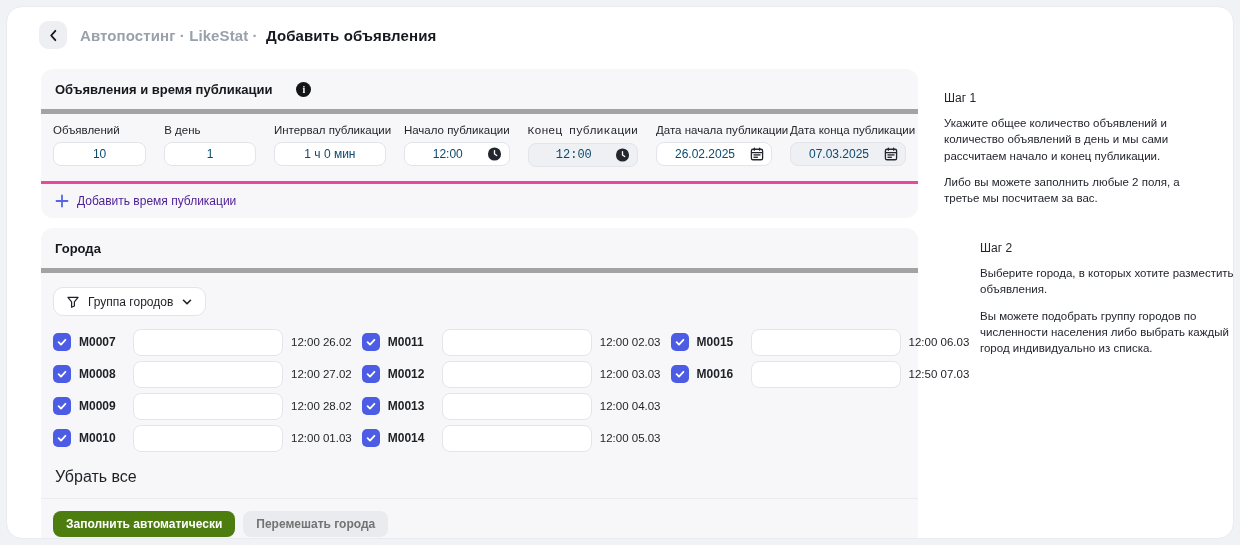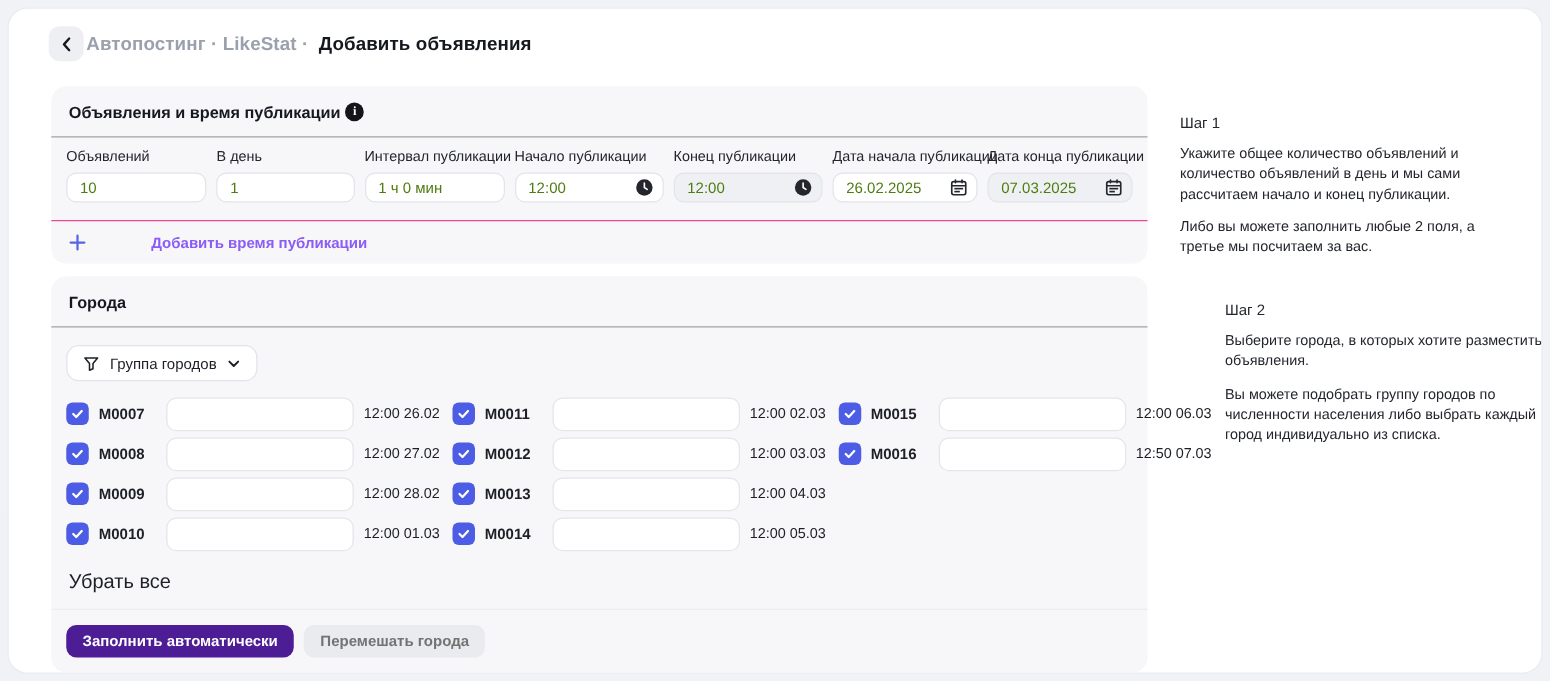--- a/index.html
+++ b/index.html
@@ -14,69 +14,69 @@
     position:relative;
     margin:6px;
     width:1228px;
     height:533px;
     background:#ffffff;
     border:1px solid #e9ebf1;
     border-radius:16px;
     overflow:hidden;
   }
   
-  .header { display:flex; align-items:center; gap:2px; padding:14px 0 0 32px; }
+  .header { display:flex; align-items:center; gap:13px; padding:14px 0 0 32px; }
   .back-btn {
     width:28px; height:28px; border:none; border-radius:9px;
     background:#edeff3; display:flex; align-items:center; justify-content:center;
     cursor:pointer; flex:none;
   }
   .crumbs { font-size:15px; font-weight:700; letter-spacing:.1px; }
   .crumbs .muted { color:#9aa1ad; }
   .crumbs .current { color:#15181e; margin-left:4px; }
 
   
   .content { display:flex; padding:20px 20px 0 34px; }
   .left-col { width:877px; flex:none; }
   .help-col { position:relative; flex:1; padding-left:26px; }
 
   
   .panel { background:#f7f7f9; border-radius:12px; }
   .panel + .panel { margin-top:10px; }
   .panel-title-row {
-    display:flex; align-items:center; gap:4px;
+    display:flex; align-items:center; gap:24px;
     padding:13px 14px 12px 14px;
-    border-bottom:1px solid #a3a3a3;
+    border-bottom:5px solid #a3a3a3;
   }
   .panel-title { font-size:13px; font-weight:700; color:#15181e; }
   .info-icon {
     width:15px; height:15px; border-radius:50%; background:#131519; color:#fff;
     font-size:10px; font-weight:700; display:inline-flex; align-items:center; justify-content:center;
     font-family:"Liberation Serif","DejaVu Serif",serif;
   }
 
   
   .fields-row {
-    display:flex; gap:8px; padding:10px 12px 14px 12px;
-    border-bottom:1px solid #ec4899;
+    display:flex; gap:18px; padding:10px 12px 14px 12px;
+    border-bottom:3px solid #ec4899;
   }
   .field { display:flex; flex-direction:column; }
   .field-label { font-size:11.5px; color:#23262d; margin-bottom:6px; white-space:nowrap; }
   .input-wrap { position:relative; }
   .text-input {
     width:100%; height:24px; border:1px solid #e2e4ea; border-radius:8px;
-    background:#ffffff; padding:0 10px; font-size:12px; color:#4d7c0f;
-    font-family:inherit; outline:none;
+    background:#ffffff; padding:0 10px; font-size:12px; color:#0c4a6e;
+    font-family:inherit; outline:none;text-align:center;
   }
   .text-input.with-icon { padding-right:28px; }
   .text-input.disabled { background:#eef0f3; }
   .field-icon { position:absolute; right:8px; top:50%; transform:translateY(-50%); display:flex; }
 
   .add-time-row { display:flex; align-items:center; gap:8px; padding:10px 14px; cursor:pointer; }
-  .add-time-label { font-size:12px; font-weight:700; color:#8b5cf6;margin-left:44px; }
+  .add-time-label { font-size:12px; font-weight:400; color:#4c1d95; }
 
   
   .group-row { padding:14px 12px 0 12px; }
   .group-btn {
     display:inline-flex; align-items:center; gap:8px; height:29px;
     background:#fff; border:1px solid #e2e4ea; border-radius:10px;
     padding:0 12px; font-size:12px; font-weight:500; color:#1d2026;
     cursor:pointer; font-family:inherit;
   }
   .city-grid {
@@ -95,21 +95,21 @@
   .city-code { font-size:12px; font-weight:600; color:#1d2026; width:46px; flex:none; }
   .city-input {
     width:150px; height:27px; border:1px solid #e3e5ea; border-radius:8px;
     background:#fff; padding:0 10px; font-size:12px; font-family:inherit; outline:none; flex:none;
   }
   .city-time { font-size:11.5px; color:#1d2026; white-space:nowrap; }
   .clear-all { display:inline-block; margin:14px 0 0 14px; font-size:16px; color:#1d2026; cursor:pointer; }
   .actions-divider { border-top:1px solid #ebecf0; margin:12px 0 0 0; }
   .actions-row { display:flex; gap:8px; padding:12px 12px 12px 12px; }
   .btn { border:none; border-radius:8px; height:26px; padding:0 13px; font-size:12px; font-weight:700; cursor:pointer; font-family:inherit; }
-  .btn-primary { background:#4c1d95; color:#ffffff; }
+  .btn-primary { background:#4d7c0f; color:#ffffff; }
   .btn-secondary { background:#e9ebef; color:#737373; }
 
   
   .help-step { position:absolute; left:26px; width:262px; }
   .step-1 { top:22px; }
   .step-2 { top:172px;margin-left:36px; }
   .step-title { font-size:12px; color:#23262d; margin-bottom:10px; }
   .step-p { font-size:11.5px; line-height:1.42; color:#23262d; margin-bottom:10px; }
 </style>
 </head>
@@ -170,21 +170,21 @@
               <input class="text-input with-icon" value="12:00" style="">
               <span class="field-icon">
                 <svg width="15" height="15" viewBox="0 0 16 16">
                     <circle cx="8" cy="8" r="7" fill="#23262d"></circle>
                     <path d="M8 4.3 V8 L10.4 9.6" stroke="#fff" stroke-width="1.4" fill="none" stroke-linecap="round"></path>
                   </svg>
               </span>
             </div>
           </div>
 
-          <div class="field" style="width:121px;">
+          <div class="field" style="width:121px;font-family:Liberation Mono, monospace;">
             <label class="field-label">Конец публикации</label>
             <div class="input-wrap">
               <input class="text-input with-icon disabled" value="12:00" style="">
               <span class="field-icon">
                 <svg width="15" height="15" viewBox="0 0 16 16">
                     <circle cx="8" cy="8" r="7" fill="#23262d"></circle>
                     <path d="M8 4.3 V8 L10.4 9.6" stroke="#fff" stroke-width="1.4" fill="none" stroke-linecap="round"></path>
                   </svg>
               </span>
             </div>

